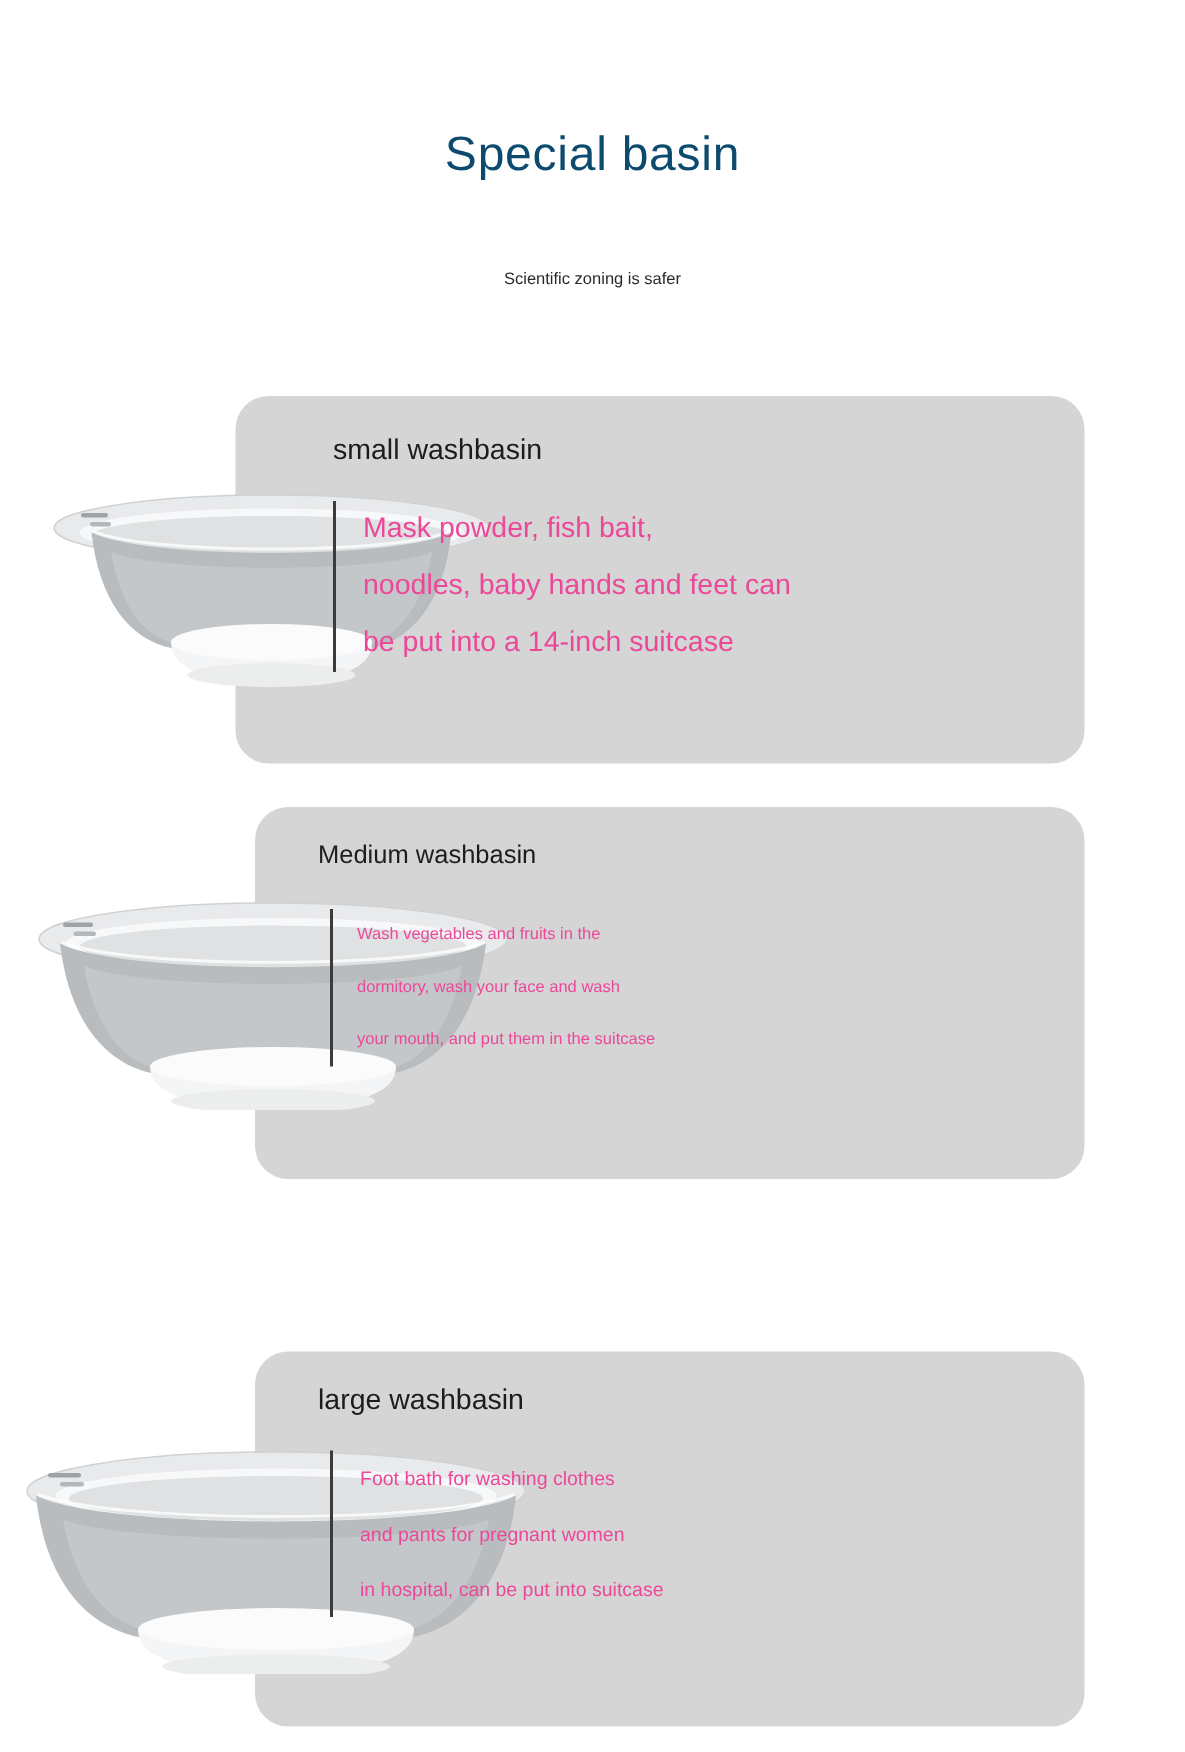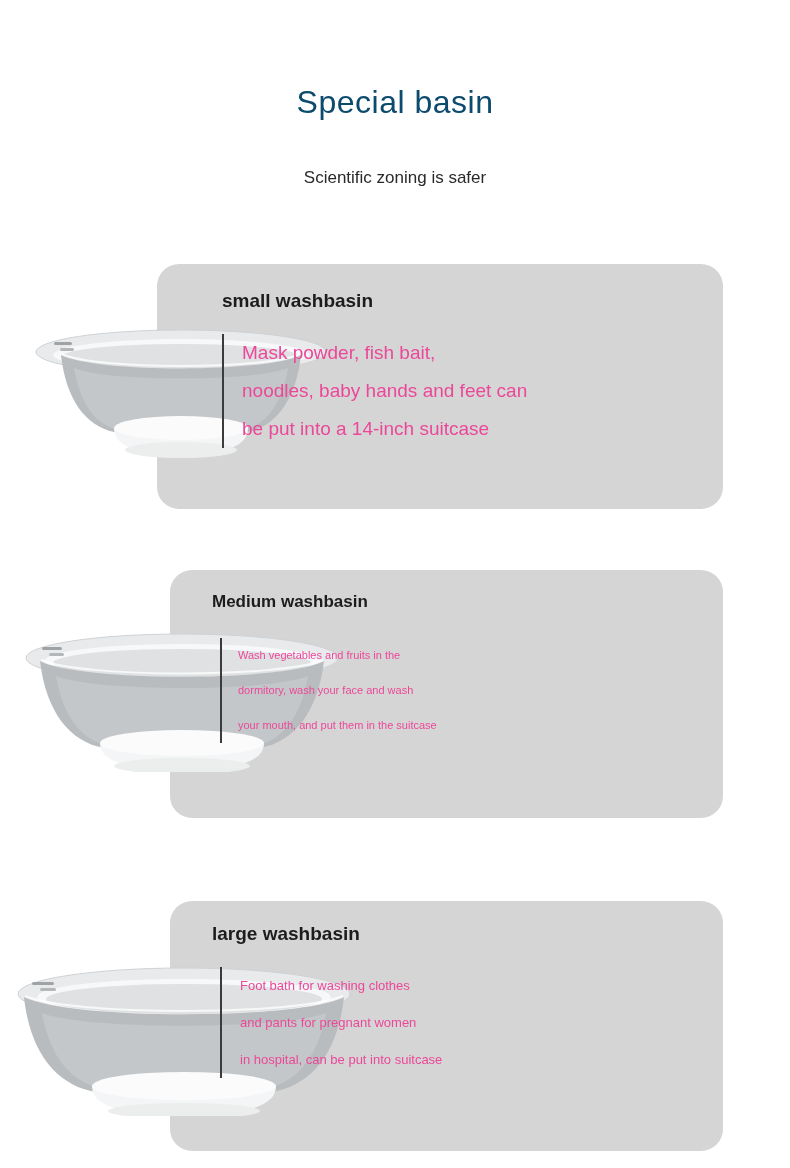--- a/index.html
+++ b/index.html
@@ -23,53 +23,53 @@
   }
   .title {
     font-size: 32px;
     font-weight: 400;
     letter-spacing: 0.5px;
     color: #0c4a6e;
     line-height: 1;
     margin: 0;
   }
   .subtitle {
-    font-size: 17px;
+    font-size: 11px;
     font-weight: 400;
     color: #2a2a2a;
-    margin: 0;
+    margin: 12px;
     padding-top: 50px;
   }
 
   
   .section {
     position: absolute;
     left: 0;
     width: 790px;
     height: 290px;
   }
   #section-0 { top: 240px; }
-  #section-1 { top: 547px; }
+  #section-1 { top: 515px; }
   #section-2 { top: 878px; }
 
   .card {
     position: absolute;
     background: #d5d5d5;
     border-radius: 22px;
   }
   #section-0 .card { left: 157px; top: 24px; width: 566px; height: 245px; }
   #section-1 .card { left: 170px; top: 23px; width: 553px; height: 248px; }
   #section-2 .card { left: 170px; top: 23px; width: 553px; height: 250px; }
 
   .card-text {
     position: absolute;
   }
 
   .card-heading {
-    font-weight: 700;
+    font-weight: 400;
     color: #1c1c1c;
     white-space: nowrap;
   }
 
   .desc {
     border-left: 2px solid #3b3b3b;
     padding-left: 16px;
   }
   .desc-line {
     white-space: nowrap;

